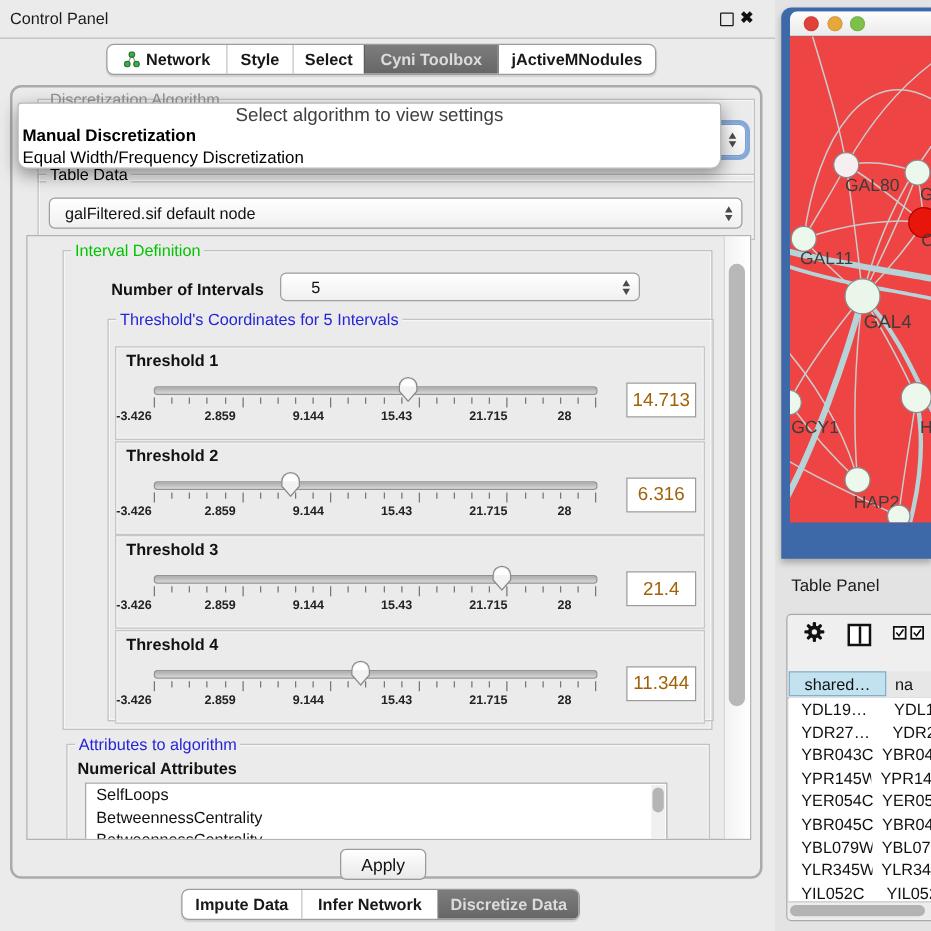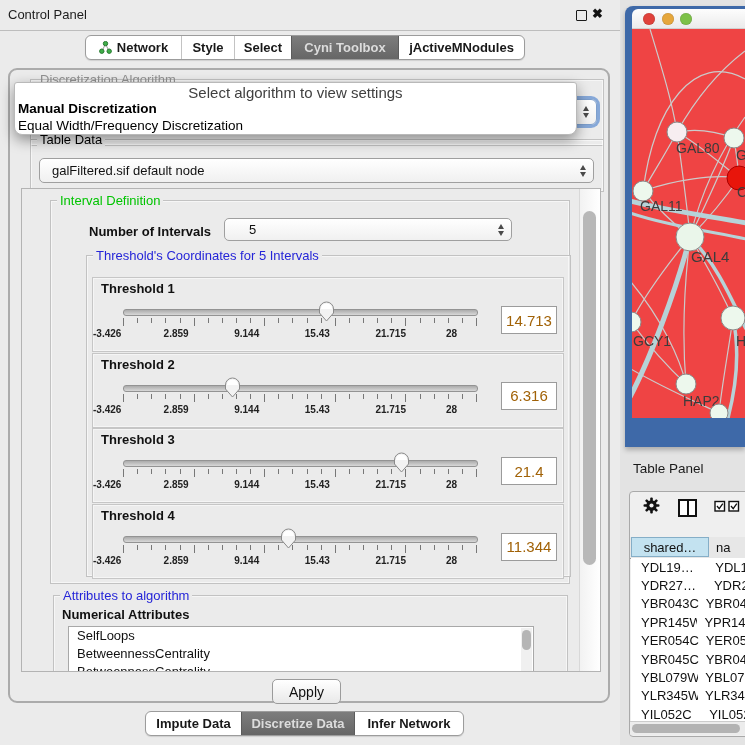--- a/index.html
+++ b/index.html
@@ -336,25 +336,25 @@
       <div id="vchan">
           <div id="vthumb"></div>
         </div>
     </div>
     <div id="apply-btn">Apply</div>
   </div>
   <div id="bottom-tabs" class="tabstrip">
       <div class="seg" style="width: 95px;">
         <span>Impute Data</span>
       </div>
+      <div class="seg" style="width: 109px;">
+        <span>Infer Network</span>
+      </div>
       <div class="seg sel" style="width: 113px;">
         <span>Discretize Data</span>
-      </div>
-      <div class="seg" style="width: 109px;">
-        <span>Infer Network</span>
       </div>
     </div>
 </div>
 
 <div id="net-frame" style="background: rgb(62, 105, 168);">
   <div id="net-titlebar">
     <div class="tl" id="tl-red" style="left: 11px; background: rgb(224, 66, 59);"></div>
     <div class="tl" id="tl-yellow" style="left: 29.5px; background: rgb(230, 167, 60);"></div>
     <div class="tl" id="tl-green" style="left: 48px; background: rgb(125, 193, 72);"></div>
   </div>

